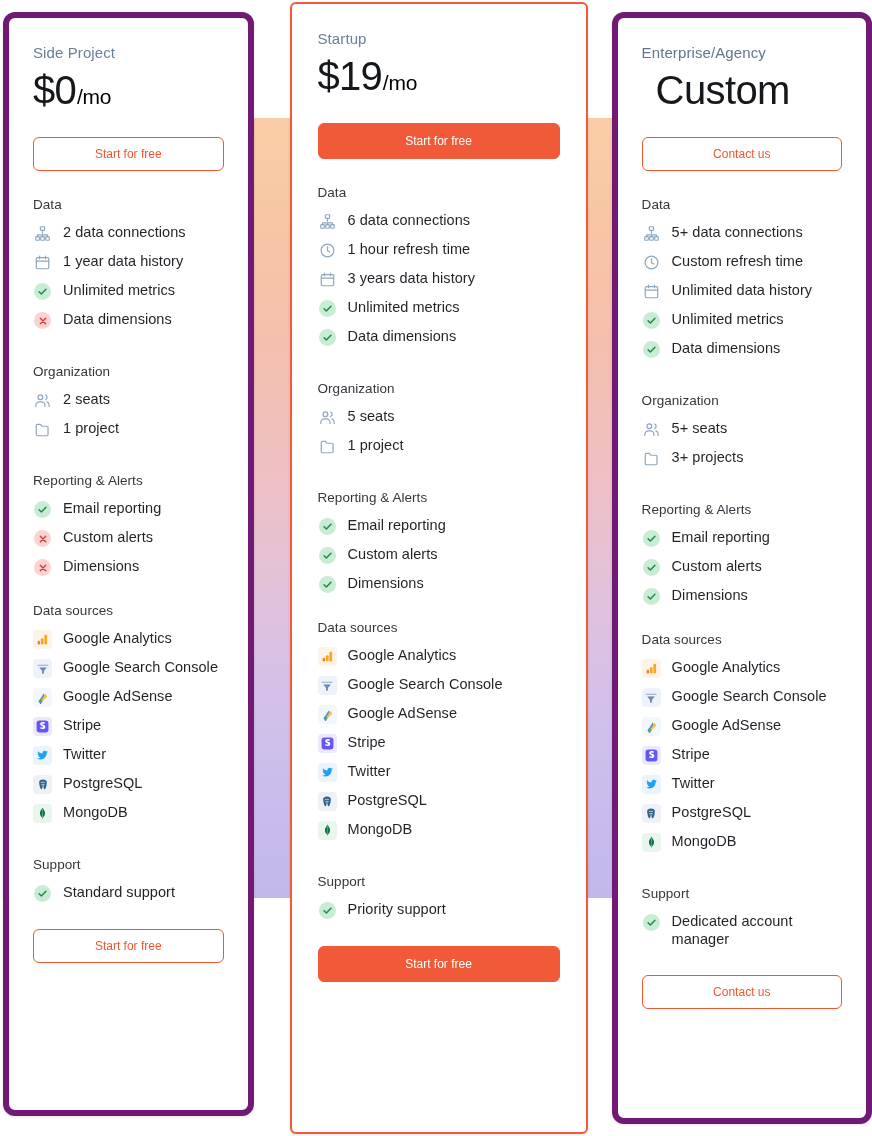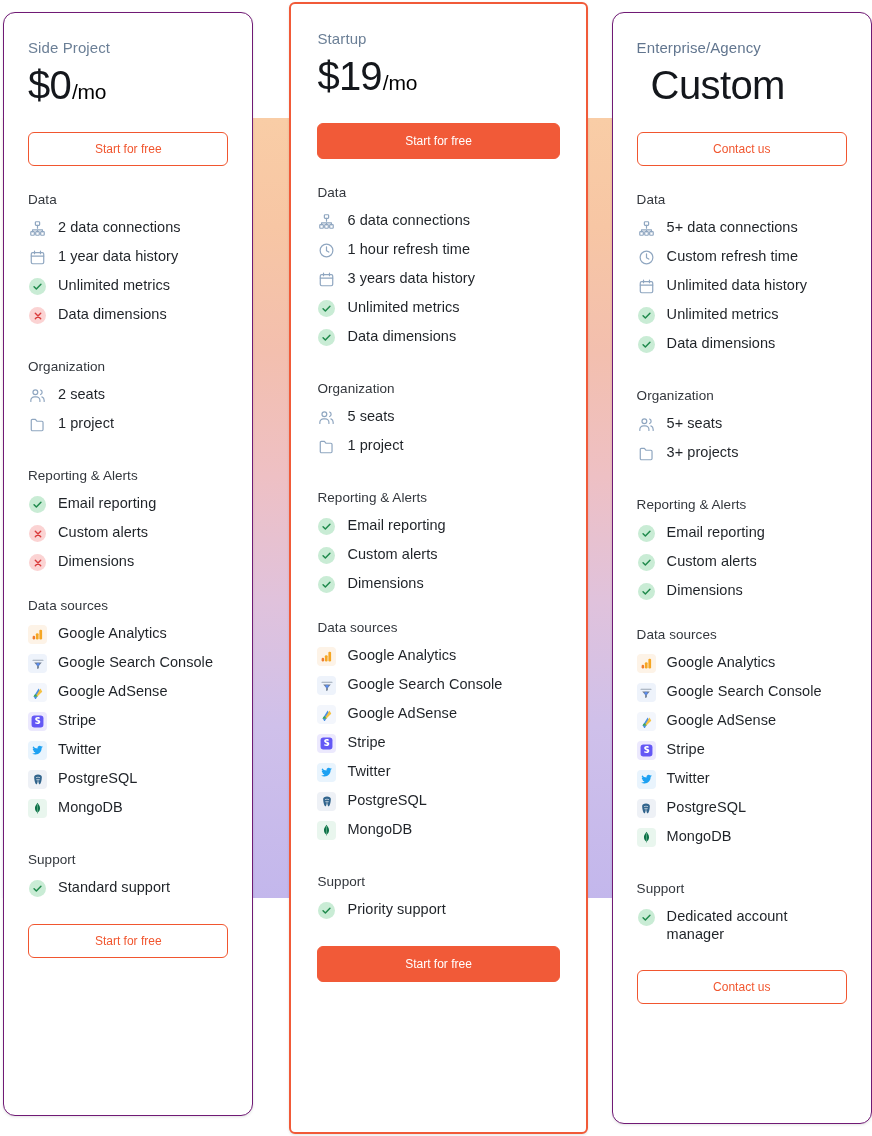--- a/index.html
+++ b/index.html
@@ -56,21 +56,21 @@
     display: flex;
     align-items: flex-start;
     height: 1136px;
     padding-left: 8px;
   }
 
   .card {
     position: relative;
     background: #ffffff;
     border-radius: 12px;
-    border: 1px solid #701a75;
+    border: 6px solid #701a75;
     box-shadow: 0 1px 3px rgba(60,64,67,.09), 0 1px 2px rgba(60,64,67,.05);
     padding: 26px 24px 24px 24px;
   }
 
   
   .card-free {
     width: 252px;
     margin-left: -5px;
     margin-top: 12px;
     height: 1104px;

